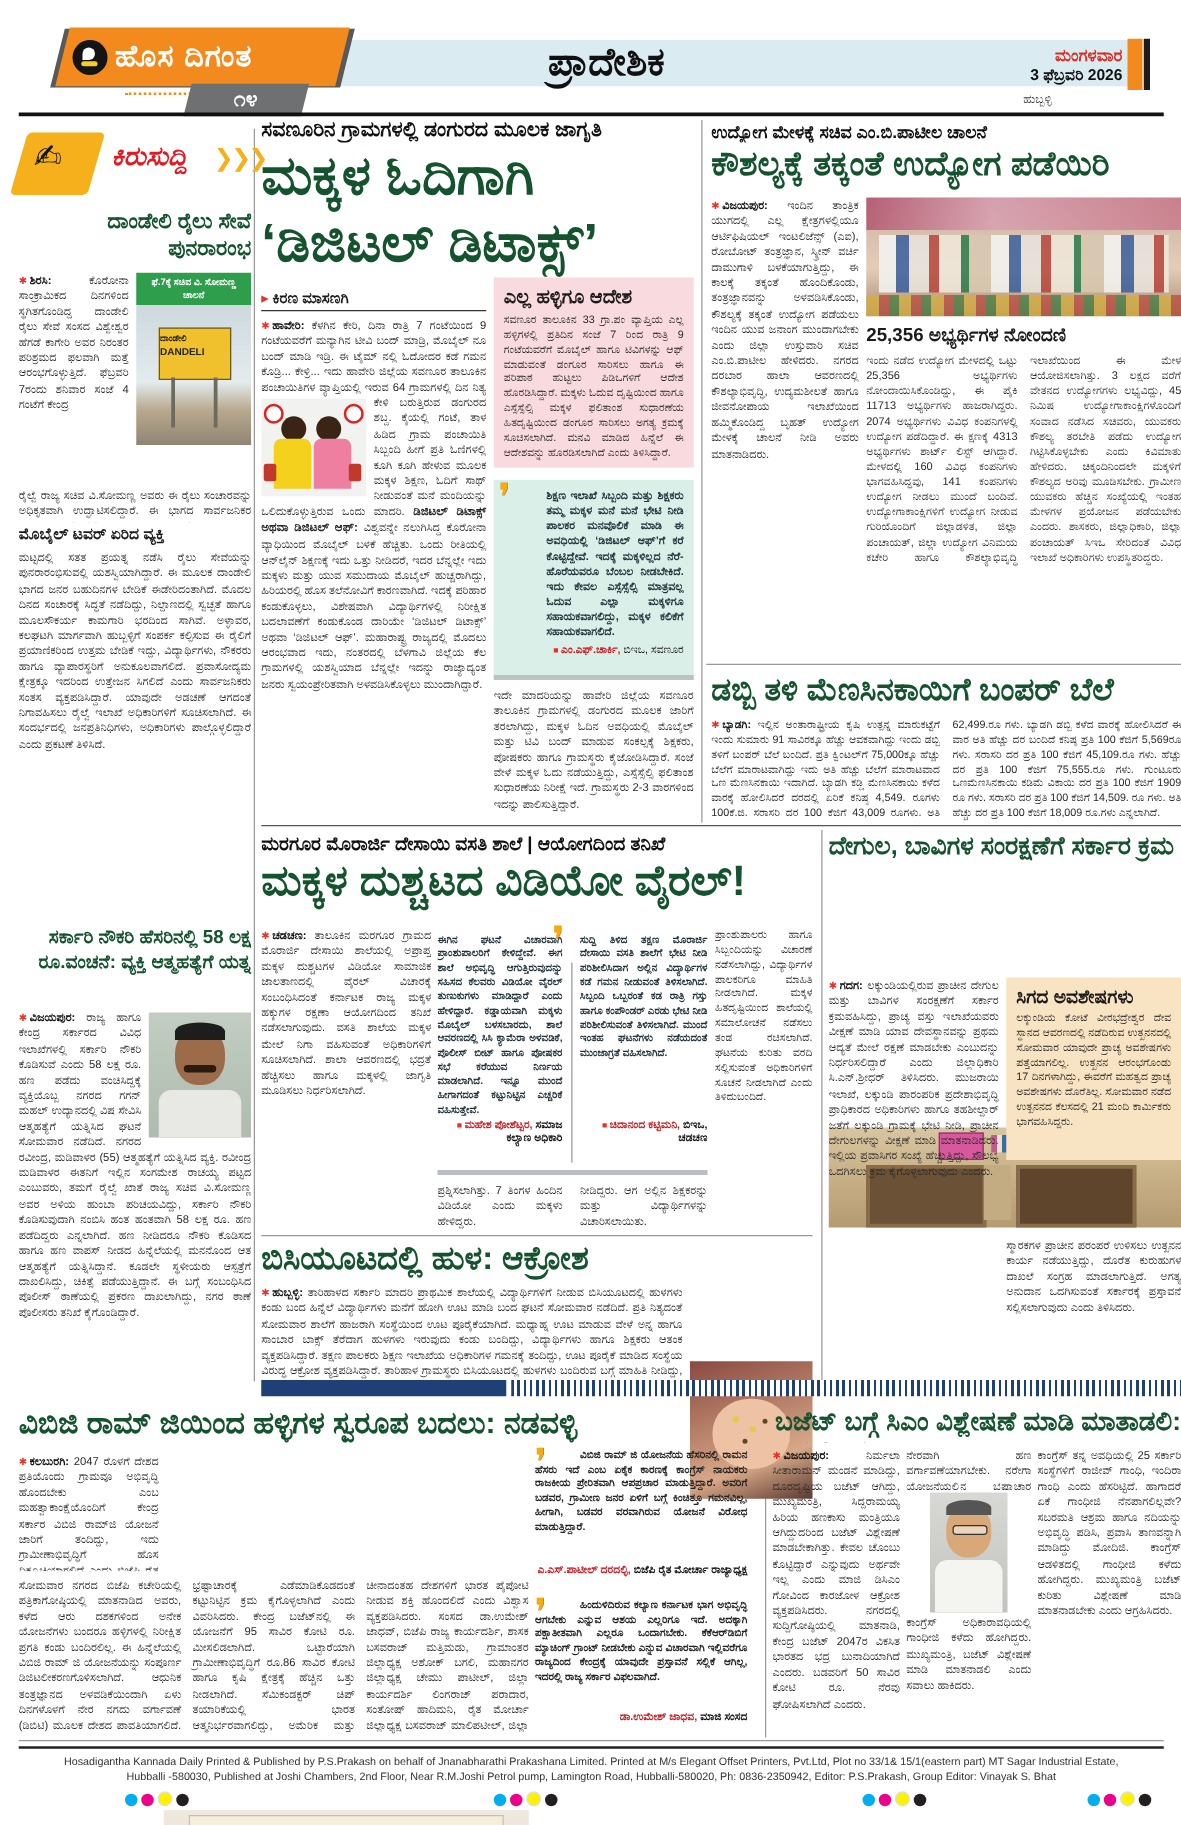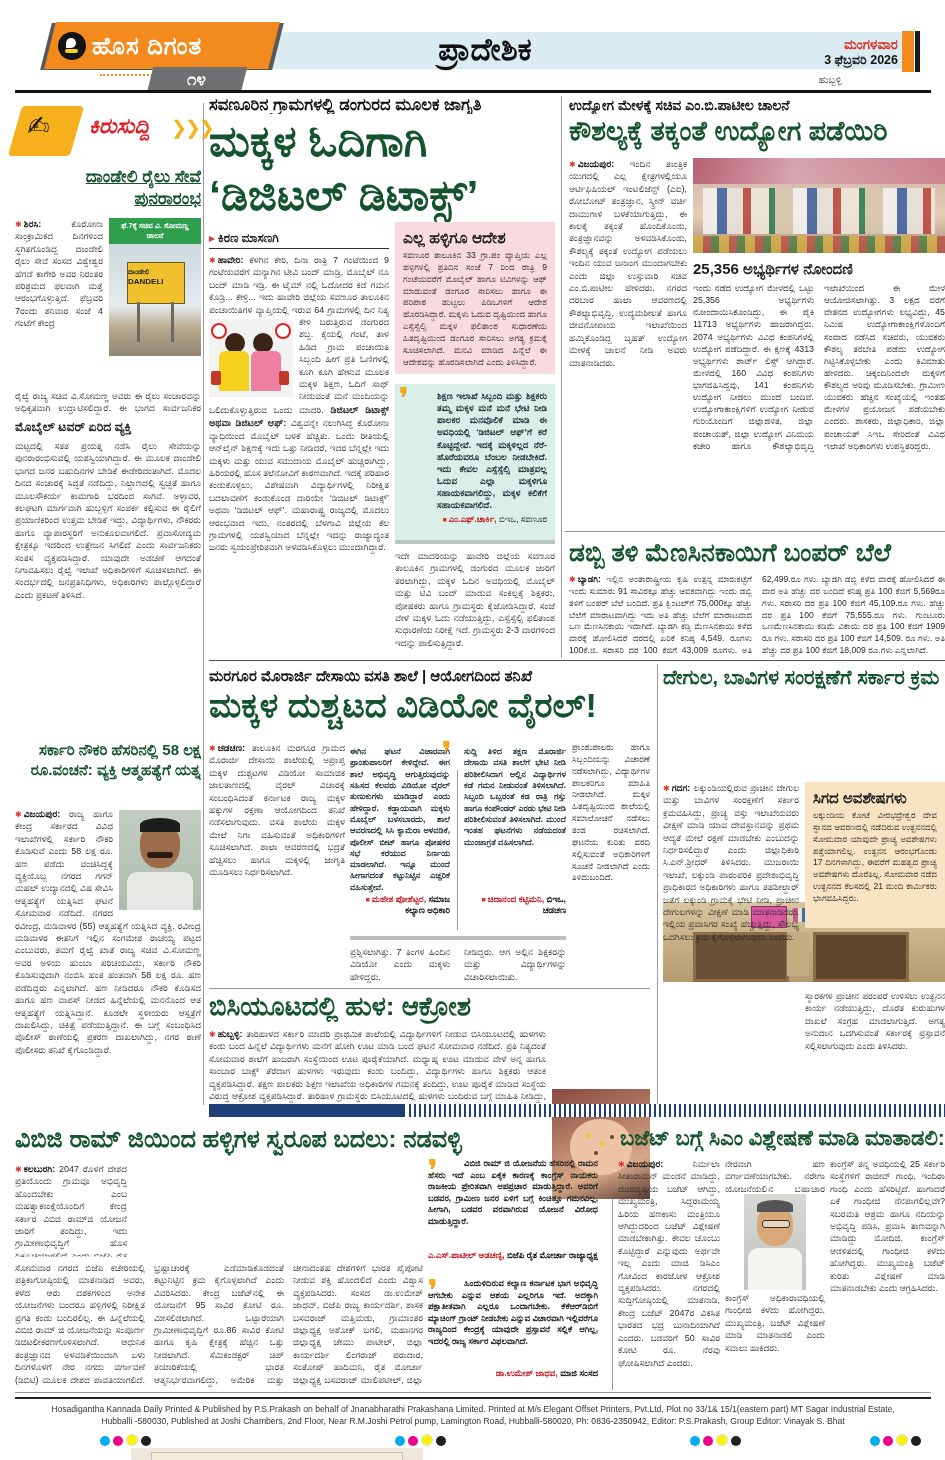--- a/index.html
+++ b/index.html
@@ -64,21 +64,21 @@
   <div class="abs" style="left:209px;top:660px;width:736px;height:1px;background:#555;"></div>
   <div class="abs rule" style="left:209px;top:988px;width:441px;height:1px;"></div>
 
   <div class="abs" style="left:15px;top:104px;width:186px;height:56px;">
     <span class="abs" style="left:0;top:2px;width:62px;height:50px;background:#f5b01c;transform:skewX(-16deg);border-radius:4px;"></span>
     <span class="abs" style="left:12px;top:6px;font-size:27px;color:#141414;">✍</span>
     <span class="abs" style="left:74px;top:10px;font-size:21px;font-weight:900;font-style:italic;color:#e01b24;white-space:nowrap;text-align:right;">ಕಿರುಸುದ್ದಿ</span>
     <span class="abs" style="left:156px;top:12px;font-size:19px;font-weight:900;color:#f5b01c;letter-spacing:-2px;">❯❯❯</span>
   </div>
 
-  <div class="abs hl" style="left:15px;top:166px;width:186px;height:48px;font-size:17px;text-align:right;line-height:1.3;text-decoration:underline;">ದಾಂಡೇಲಿ ರೈಲು ಸೇವೆ ಪುನರಾರಂಭ</div>
+  <div class="abs hl" style="left:15px;top:166px;width:186px;height:48px;font-size:17px;text-align:right;line-height:1.3;">ದಾಂಡೇಲಿ ರೈಲು ಸೇವೆ ಪುನರಾರಂಭ</div>
 
   <div class="abs body" style="left:15px;top:218px;width:186px;height:170px;">
     <span style="float:right;width:92px;margin:0 0 4px 6px;">
       <span class="cap-green" style="display:block;">ಫೆ.7ಕ್ಕೆ ಸಚಿವ ವಿ. ಸೋಮಣ್ಣ ಚಾಲನೆ</span>
       <span class="photo" style="display:block;height:112px;background:linear-gradient(180deg,#cdd9de 0%,#e4ebee 55%,#b9a98e 75%,#8f8573 100%);">
         <span class="abs" style="left:18px;top:18px;width:56px;height:40px;background:#f0c12d;border:1px solid #6b5a1f;">
           <span style="display:block;font-size:7px;font-weight:bold;color:#222;margin-top:4px;">ದಾಂಡೇಲಿ</span>
           <span style="display:block;font-size:8px;font-weight:900;color:#222;">DANDELI</span>
         </span>
         <span class="abs" style="left:28px;top:58px;width:3px;height:40px;background:#6d6a5e;"></span>
@@ -234,21 +234,21 @@
     <span class="star">✱</span><span class="dl">ಕಲಬುರಗಿ:</span>
     <span>2047 ರೊಳಗೆ ದೇಶದ ಪ್ರತಿಯೊಂದು ಗ್ರಾಮವೂ ಅಭಿವೃದ್ಧಿ ಹೊಂದಬೇಕು ಎಂಬ ಮಹತ್ವಾಕಾಂಕ್ಷೆಯೊಂದಿಗೆ ಕೇಂದ್ರ ಸರ್ಕಾರ ವಿಬಿಜಿ ರಾಮ್‌ಜಿ ಯೋಜನೆ ಜಾರಿಗೆ ತಂದಿದ್ದು, ಇದು ಗ್ರಾಮೀಣಾಭಿವೃದ್ಧಿಗೆ ಹೊಸ ದಿಕ್ಸೂಚಿಯಾಗಲಿದೆ ಎಂದು ಬಿಜೆಪಿ ರೈತ ಮೋರ್ಚಾ ರಾಜ್ಯಾಧ್ಯಕ್ಷ ಎ.ಎಸ್. ಪಾಟೀಲ ನಡಹಳ್ಳಿ ಹೇಳಿದರು.</span>
   </div>
   <div class="abs photo" style="left:131px;top:1163px;width:292px;height:92px;background:linear-gradient(180deg,#efe9df 0%,#e2dcd0 70%,#cfc8ba 100%);">
     <span class="abs" style="left:20px;top:4px;width:250px;height:12px;background:#f5eedd;border:1px solid #c9c0a8;"></span>
 
   </div>
   <div class="abs" style="left:428px;top:1158px;width:170px;height:116px;overflow:hidden;">
     <span class="qi" style="left:0;top:-2px;"><span class="r">❜</span><span class="y">❜</span></span>
     <div class="body" style="font-size:8.4px;font-weight:bold;color:#222;margin-left:0;text-indent:36px;height:92px;">ವಿಬಿಜಿ ರಾಮ್ ಜಿ ಯೋಜನೆಯ ಹೆಸರಿನಲ್ಲಿ ರಾಮನ ಹೆಸರು ಇದೆ ಎಂಬ ಏಕೈಕ ಕಾರಣಕ್ಕೆ ಕಾಂಗ್ರೆಸ್ ನಾಯಕರು ರಾಜಕೀಯ ಪ್ರೇರಿತವಾಗಿ ಆಪಪ್ರಚಾರ ಮಾಡುತ್ತಿದ್ದಾರೆ. ಅವರಿಗೆ ಬಡವರ, ಗ್ರಾಮೀಣ ಜನರ ಏಳಿಗೆ ಬಗ್ಗೆ ಕಿಂಚಿತ್ತೂ ಗಮನವಿಲ್ಲ, ಹೀಗಾಗಿ, ಬಡವರ ವರವಾಗಿರುವ ಯೋಜನೆ ವಿರೋಧ ಮಾಡುತ್ತಿದ್ದಾರೆ.</div>
-    <div class="attr"><span class="nm">ಎ.ಎಸ್.ಪಾಟೀಲ್ ಅಡಚಣ್ಳಿ,</span> <span style="color:#111;">ಬಿಜೆಪಿ ರೈತ ಮೋರ್ಚಾ ರಾಜ್ಯಾಧ್ಯಕ್ಷ</span></div>
+    <div class="attr"><span class="nm">ಎ.ಎಸ್.ಪಾಟೀಲ್ ದರದಲ್ಳಿ,</span> <span style="color:#111;">ಬಿಜೆಪಿ ರೈತ ಮೋರ್ಚಾ ರಾಜ್ಯಾಧ್ಯಕ್ಷ</span></div>
   </div>
   <div class="abs" style="left:428px;top:1278px;width:170px;height:114px;overflow:hidden;">
     <span class="qi" style="left:0;top:-2px;"><span class="r">❜</span><span class="y">❜</span></span>
     <div class="body" style="font-size:8.4px;font-weight:bold;color:#222;text-indent:36px;height:90px;">ಹಿಂದುಳಿದಿರುವ ಕಲ್ಯಾಣ ಕರ್ನಾಟಕ ಭಾಗ ಅಭಿವೃದ್ಧಿ ಆಗಬೇಕು ಎನ್ನುವ ಆಶಯ ಎಲ್ಲರಿಗೂ ಇದೆ. ಅದಕ್ಕಾಗಿ ಪಕ್ಷಾತೀತವಾಗಿ ಎಲ್ಲರೂ ಒಂದಾಗಬೇಕು. ಕೆಕೆಆರ್‌ಡಿಬಿಗೆ ಮ್ಯಾಚಿಂಗ್ ಗ್ರಾಂಟ್ ನೀಡಬೇಕು ಎನ್ನುವ ವಿಚಾರವಾಗಿ ಇಲ್ಲಿವರೆಗೂ ರಾಜ್ಯದಿಂದ ಕೇಂದ್ರಕ್ಕೆ ಯಾವುದೇ ಪ್ರಸ್ತಾವನೆ ಸಲ್ಲಿಕೆ ಆಗಿಲ್ಲ, ಇದರಲ್ಲಿ ರಾಜ್ಯ ಸರ್ಕಾರ ವಿಫಲವಾಗಿದೆ.</div>
     <div class="attr"><span class="nm">ಡಾ.ಉಮೇಶ್ ಜಾಧವ,</span> <span style="color:#111;">ಮಾಜಿ ಸಂಸದ</span></div>
   </div>
   <div class="abs body cols3" style="left:15px;top:1262px;width:408px;height:128px;">
     <span>ಸೋಮವಾರ ನಗರದ ಬಿಜೆಪಿ ಕಚೇರಿಯಲ್ಲಿ ಪತ್ರಿಕಾಗೋಷ್ಠಿಯಲ್ಲಿ ಮಾತನಾಡಿದ ಅವರು, ಕಳೆದ ಆರು ದಶಕಗಳಿಂದ ಅನೇಕ ಯೋಜನೆಗಳು ಬಂದರೂ ಹಳ್ಳಿಗಳಲ್ಲಿ ನಿರೀಕ್ಷಿತ ಪ್ರಗತಿ ಕಂಡು ಬಂದಿರಲಿಲ್ಲ. ಈ ಹಿನ್ನೆಲೆಯಲ್ಲಿ ವಿಬಿಜಿ ರಾಮ್ ಜಿ ಯೋಜನೆಯನ್ನು ಸಂಪೂರ್ಣ ಡಿಜಿಟಲೀಕರಣಗೊಳಿಸಲಾಗಿದೆ. ಆಧುನಿಕ ತಂತ್ರಜ್ಞಾನದ ಅಳವಡಿಕೆಯಿಂದಾಗಿ ಏಳು ದಿನಗಳೊಳಗೆ ನೇರ ನಗದು ವರ್ಗಾವಣೆ (ಡಿಬಿಟಿ) ಮೂಲಕ ದೇಶದ ಪಾವತಿಯಾಗಲಿದೆ. ಭ್ರಷ್ಟಾಚಾರಕ್ಕೆ ಎಡೆಮಾಡಿಕೊಡದಂತೆ ಕಟ್ಟುನಿಟ್ಟಿನ ಕ್ರಮ</span>
     <span>ಕೈಗೊಳ್ಳಲಾಗಿದೆ ಎಂದು ವಿವರಿಸಿದರು. ಕೇಂದ್ರ ಬಜೆಟ್‌ನಲ್ಲಿ ಈ ಯೋಜನೆಗೆ 95 ಸಾವಿರ ಕೋಟಿ ರೂ. ಮೀಸಲಿಡಲಾಗಿದೆ. ಒಟ್ಟಾರೆಯಾಗಿ ಗ್ರಾಮೀಣಾಭಿವೃದ್ಧಿಗೆ ರೂ.86 ಸಾವಿರ ಕೋಟಿ ಹಾಗೂ ಕೃಷಿ ಕ್ಷೇತ್ರಕ್ಕೆ ಹೆಚ್ಚಿನ ಒತ್ತು ನೀಡಲಾಗಿದೆ. ಸೆಮಿಕಂಡಕ್ಟರ್ ಚಿಪ್ ತಯಾರಿಕೆಯಲ್ಲಿ ಭಾರತ ಆತ್ಮನಿರ್ಭರವಾಗಲಿದ್ದು, ಅಮೆರಿಕ ಮತ್ತು ಚೀನಾದಂತಹ ದೇಶಗಳಿಗೆ ಭಾರತ ಪೈಪೋಟಿ ನೀಡುವ ಶಕ್ತಿ ಹೊಂದಲಿದೆ ಎಂದು ವಿಶ್ವಾಸ ವ್ಯಕ್ತಪಡಿಸಿದರು. ಸಂಸದ ಡಾ.ಉಮೇಶ್ ಜಾಧವ್, ಬಿಜೆಪಿ ರಾಜ್ಯ ಕಾರ್ಯದರ್ಶಿ, ಶಾಸಕ</span>
     <span>ಬಸವರಾಜ್ ಮತ್ತಿಮಡು, ಗ್ರಾಮಾಂತರ ಜಿಲ್ಲಾಧ್ಯಕ್ಷ ಅಶೋಕ್ ಬಗಲಿ, ಮಹಾನಗರ ಜಿಲ್ಲಾಧ್ಯಕ್ಷ ಚೇಮು ಪಾಟೀಲ್, ಜಿಲ್ಲಾ ಕಾರ್ಯದರ್ಶಿ ಲಿಂಗರಾಜ್ ಪರಾದಾರ, ಸಂತೋಷ್ ಹಾದಿಮನಿ, ರೈತ ಮೋರ್ಚಾ ಜಿಲ್ಲಾಧ್ಯಕ್ಷ ಬಸವರಾಜ್ ಮಾಲಿಪಟೀಲ್, ಜಿಲ್ಲಾ ವಕ್ತಾರ ಚಂದ್ರಶೇಖರ ಪಸರೆಡ್ಡಿ, ಮುಖಂಡರಾದ ಶೋಭಾ ಟಾಣಿ, ಶಿವರಾಜ್ ಪಾಟೀಲ್ ರದ್ದೇವಾಡಗಿ, ಆನಂದ ಪಾಟೀಲ್, ನಾಗರಾಜ್ ಮಹಾಗಾಂವಕರ್, ಬಾಬುರಾಯ ಹಾಗರಗುಂಡಗಿ ಸೇರಿ ಹಲವರು ಉಪಸ್ಥಿತರಿದ್ದರು.</span>

